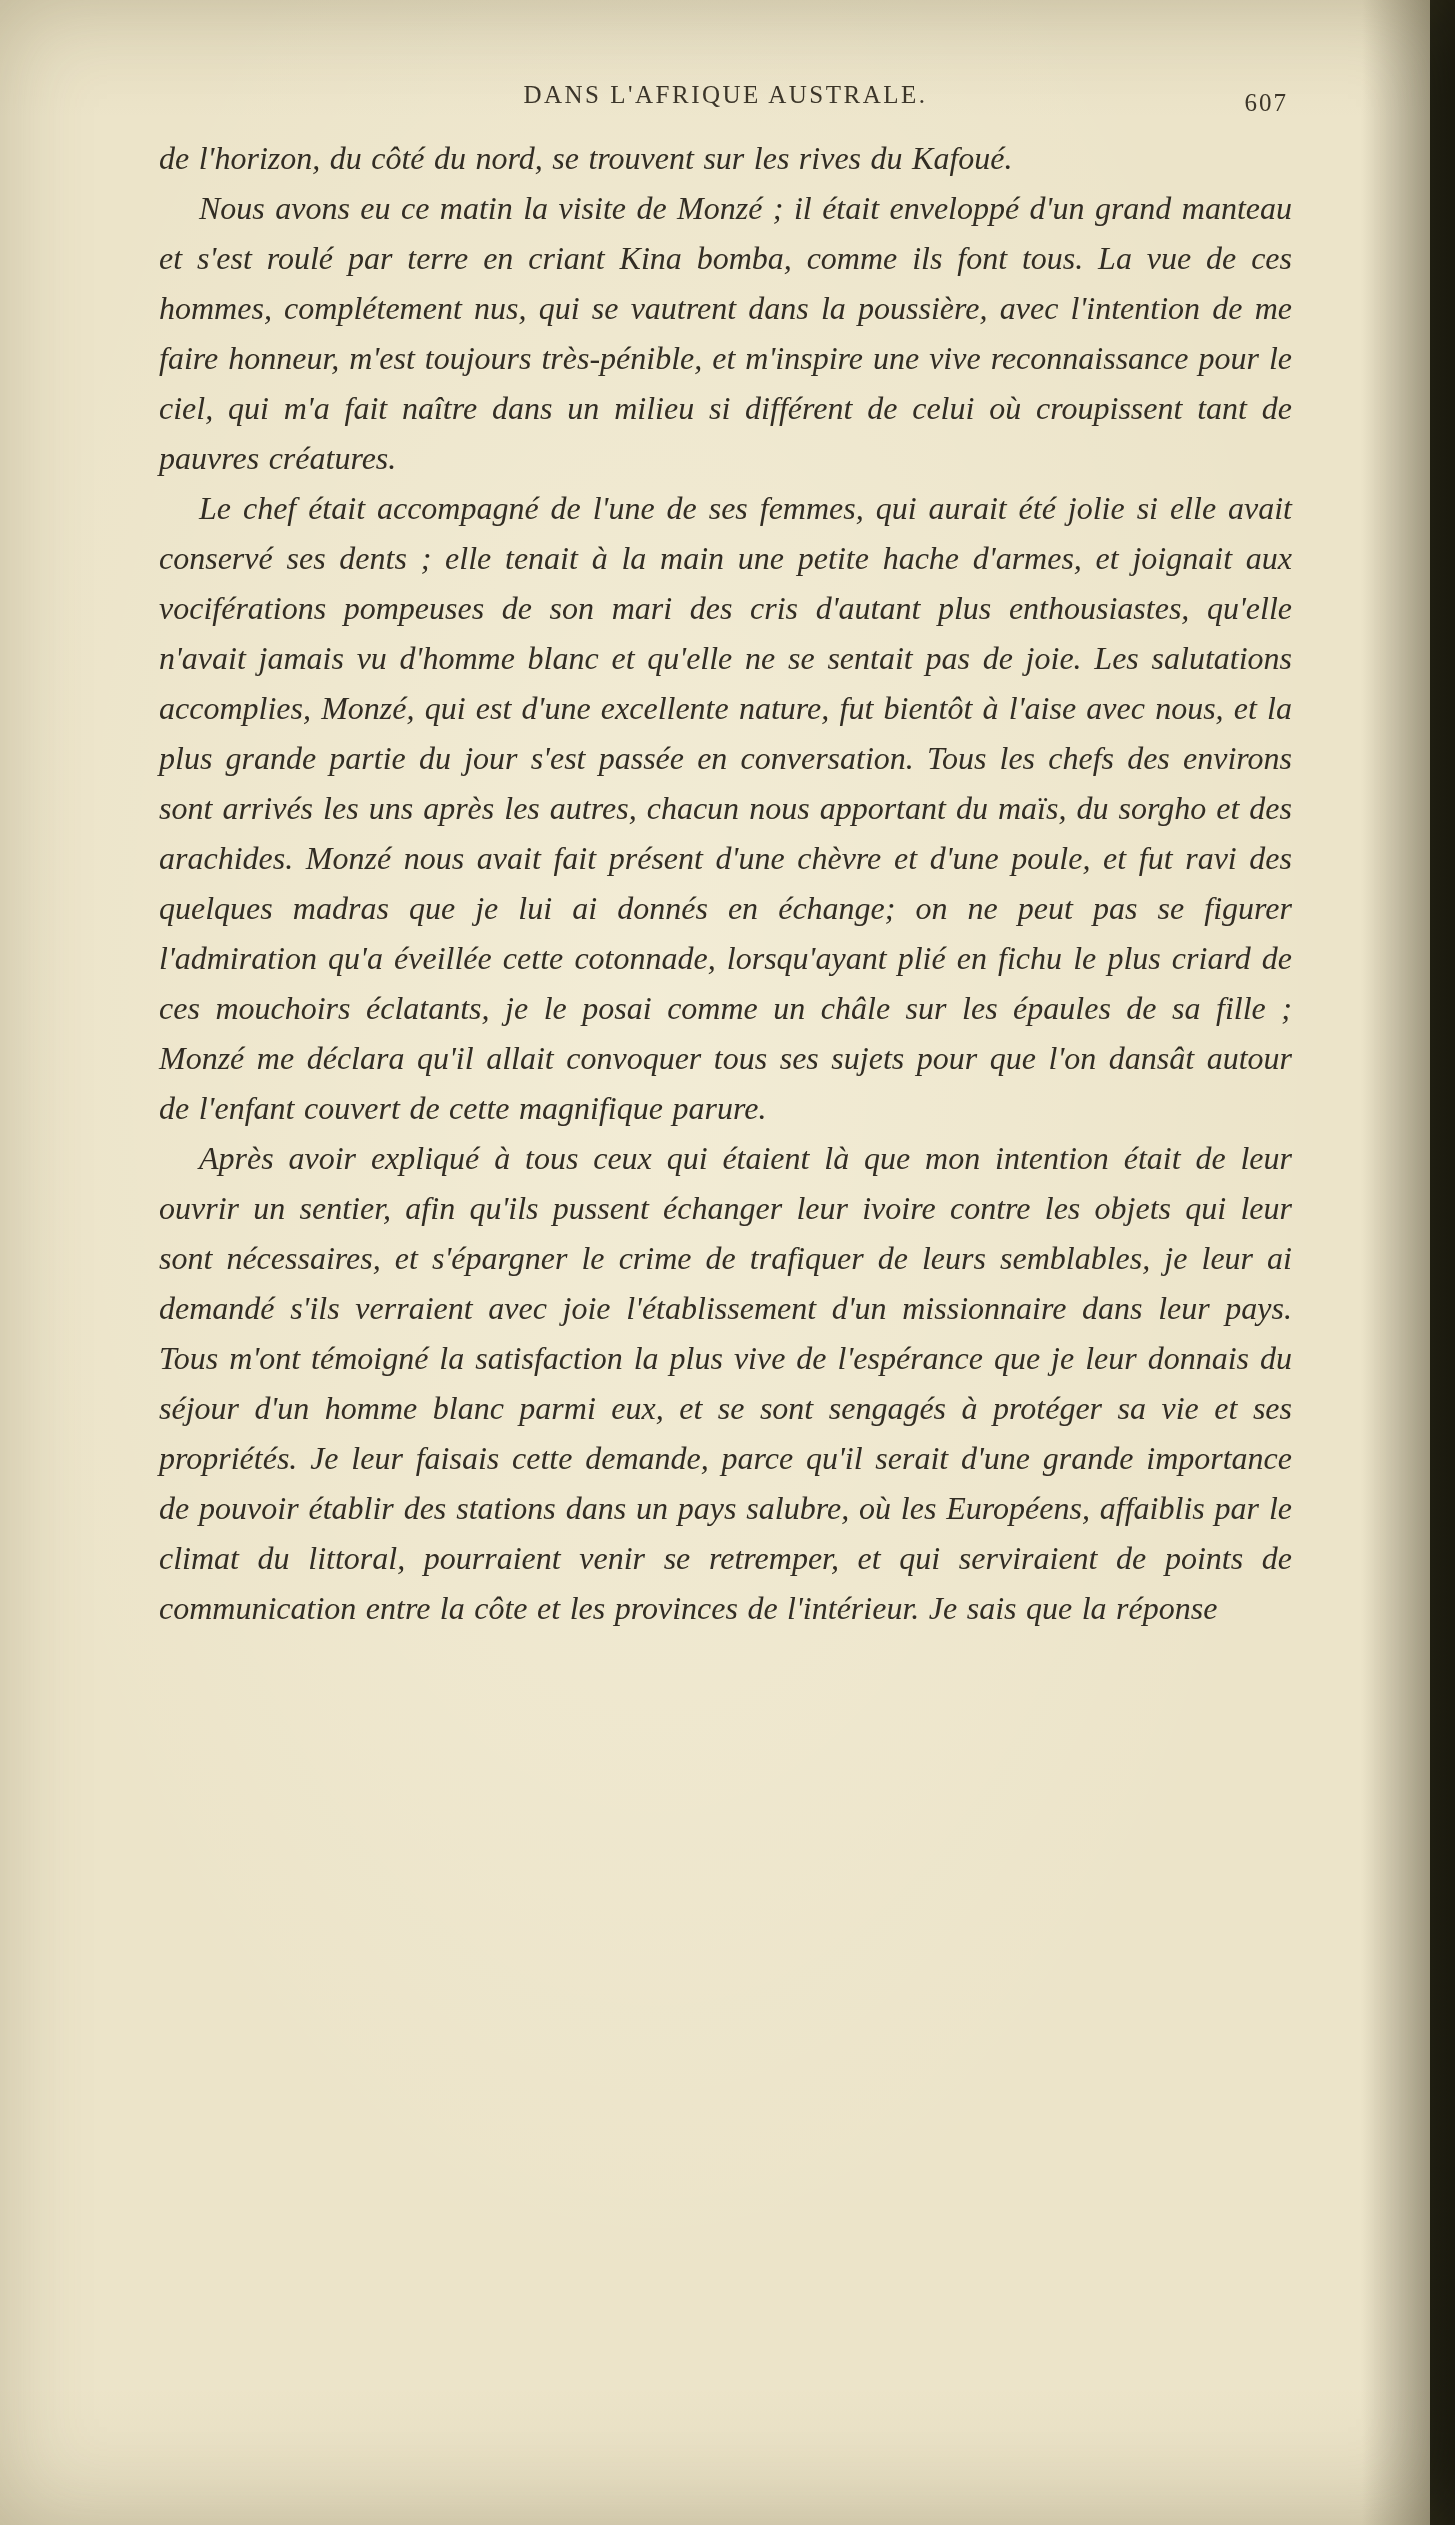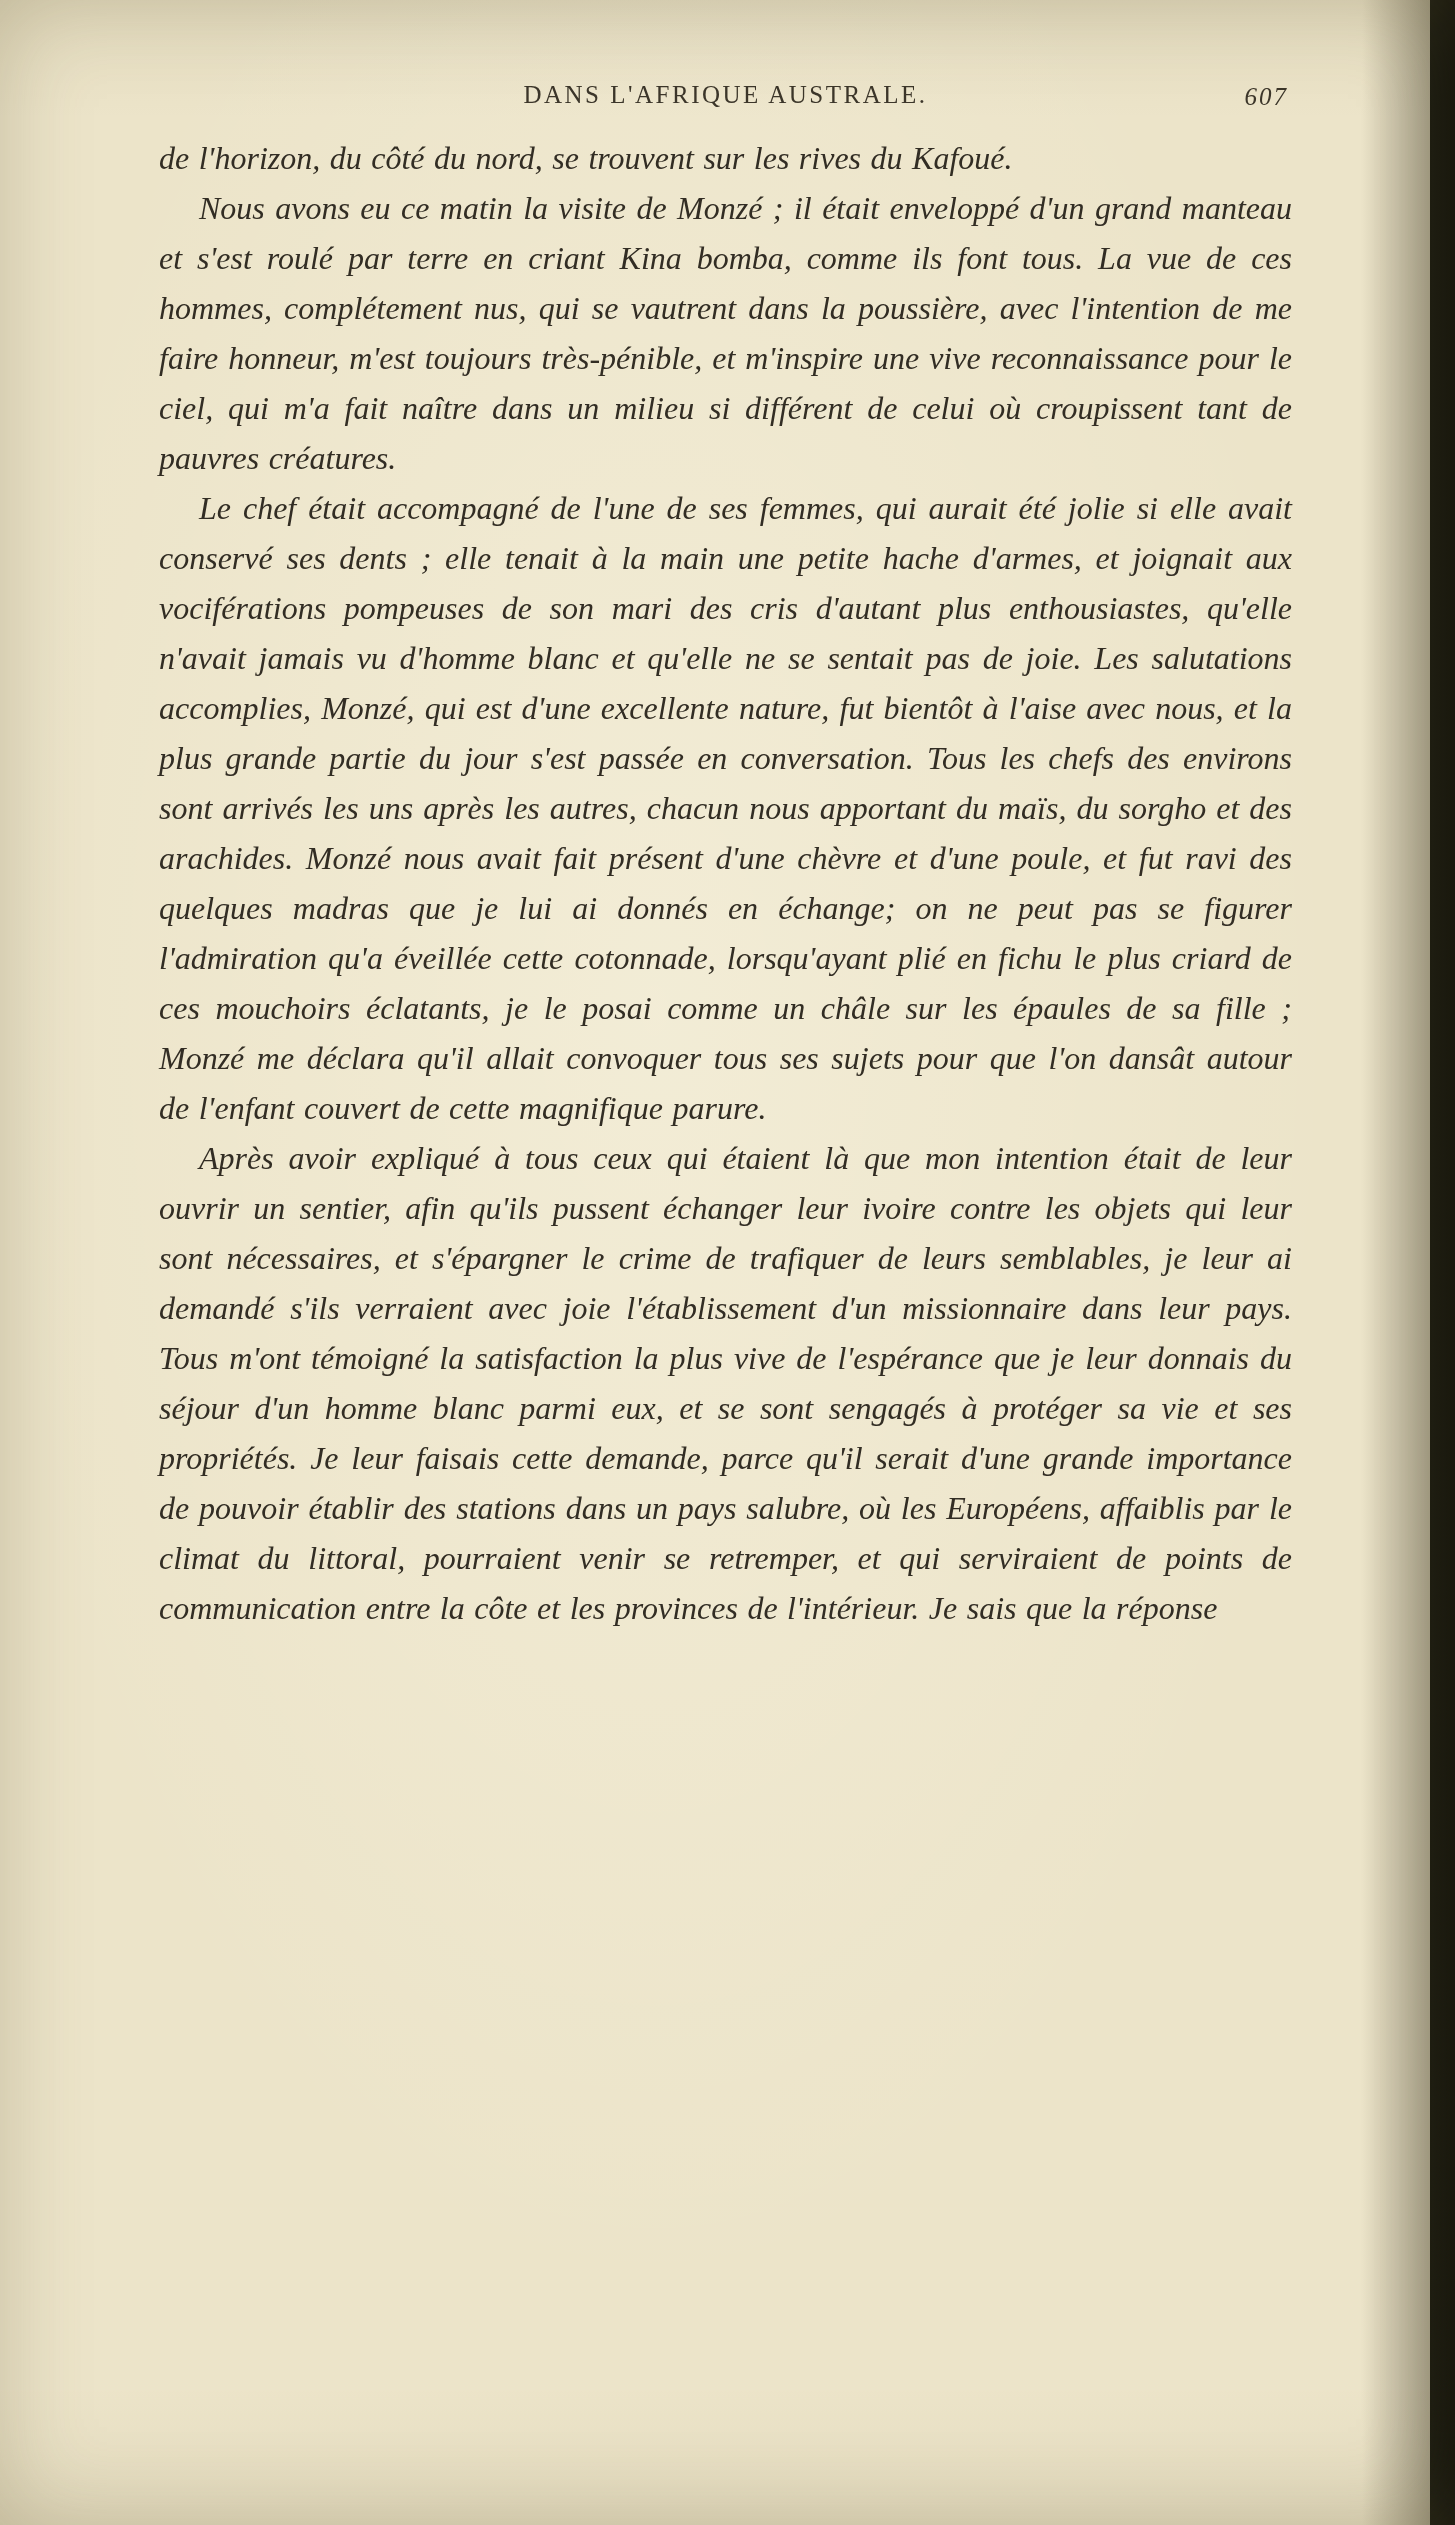--- a/index.html
+++ b/index.html
@@ -41,23 +41,22 @@
     text-align: center;
     letter-spacing: 2.5px;
   }
   .head-title {
     display: inline-block;
     padding-top: 2px;
   }
   .page-number {
     position: absolute;
     right: 4px;
-    top: 4px;
+    top: 10px;
     letter-spacing: 2px;
-    font-style: italic;
   }
   .body-text p {
     margin: 0;
     font-size: 32px;
     line-height: 50px;
     text-align: justify;
     text-indent: 40px;
     color: #322d24;
     word-spacing: 1.5px;
     font-style: italic;

